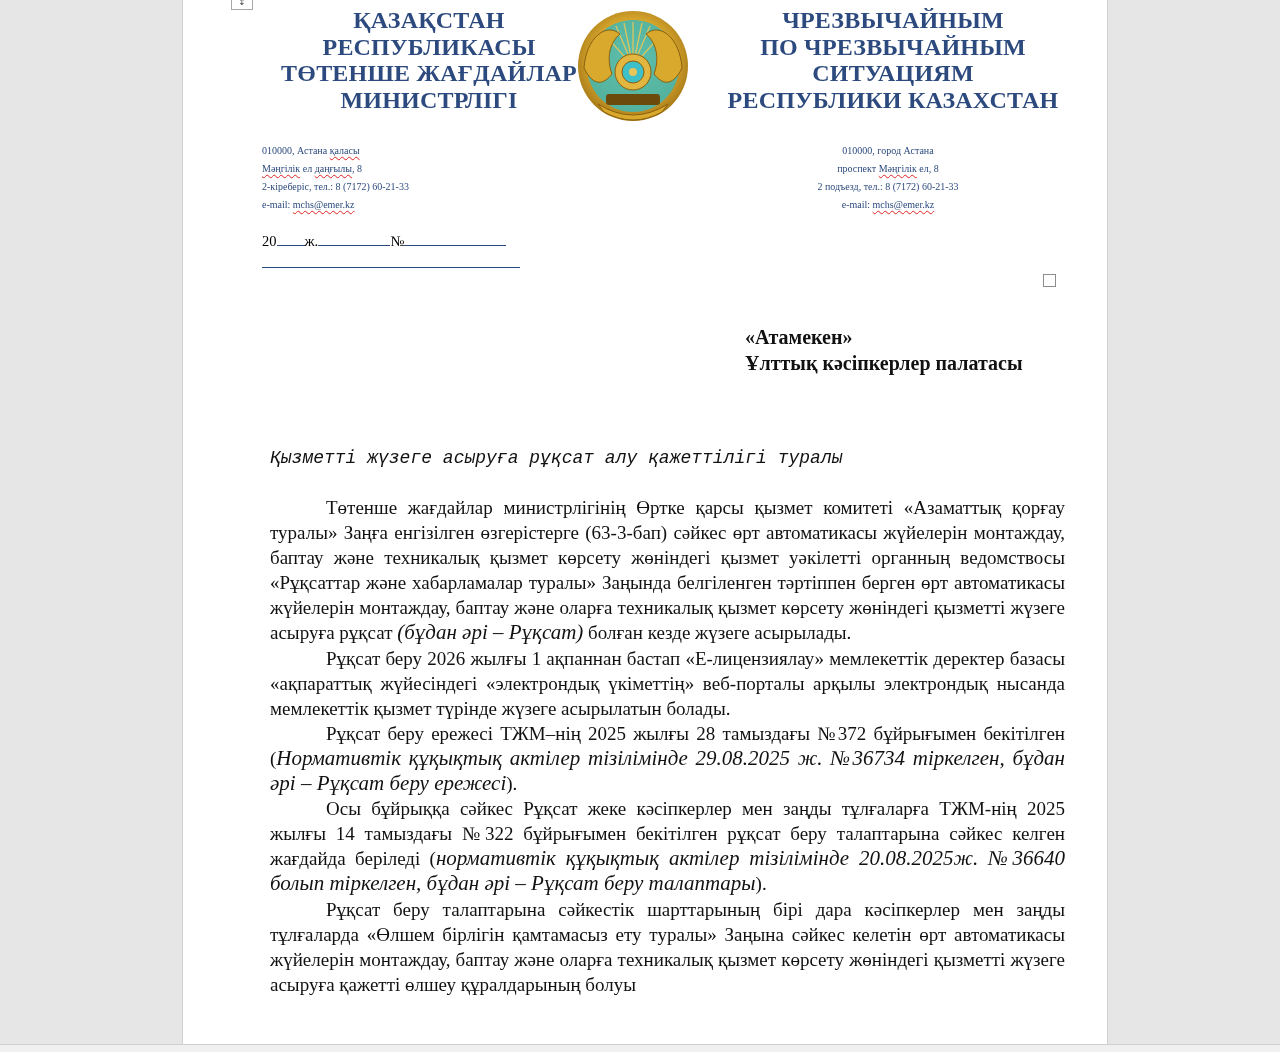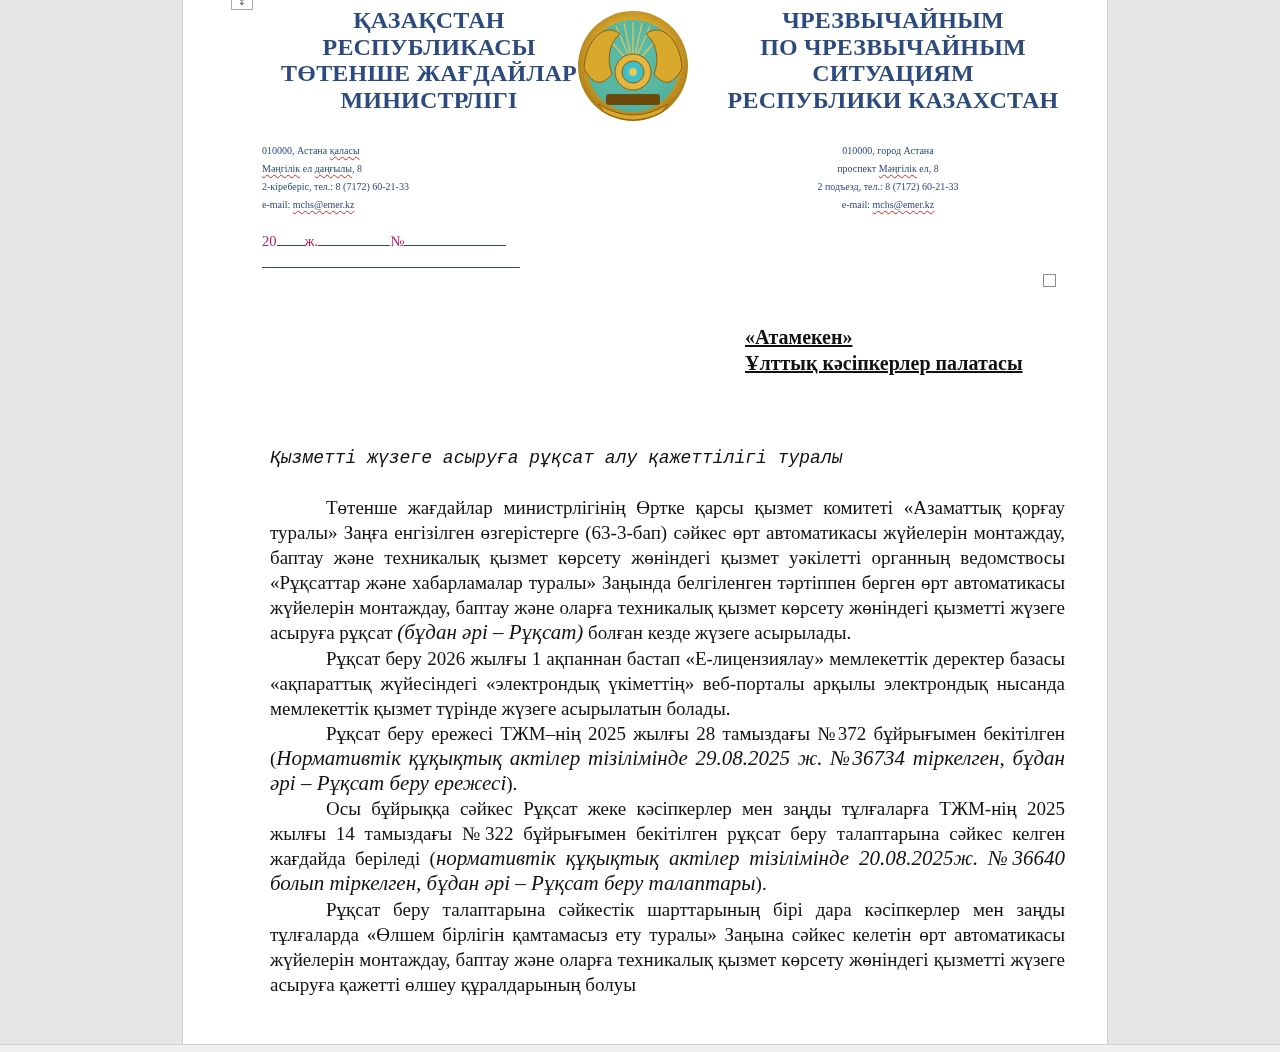--- a/index.html
+++ b/index.html
@@ -35,33 +35,33 @@
   .hdr div { white-space: nowrap; }
   .emblem { position: absolute; left: 393px; top: 8px; width: 114px; height: 116px; }
   .addr {
     position: absolute; color: #2c4a7e; font-size: 10px; line-height: 18px;
   }
   .addr-left { left: 79px; top: 142px; text-align: left; }
   .addr-right { left: 560px; top: 142px; width: 290px; text-align: center; }
   .addr div { white-space: nowrap; }
   .squig { text-decoration: underline wavy #e02424; text-decoration-thickness: 1px; text-underline-offset: 2px; }
   .regline {
-    position: absolute; left: 79px; top: 231px; color: #be185d; font-size: 14.5px; line-height: 20px;
+    position: absolute; left: 79px; top: 231px; color: #000000; font-size: 14.5px; line-height: 20px;
     white-space: nowrap;
   }
   .regline .blank { display: inline-block; border-bottom: 1px solid #2c4a7e; height: 14px; vertical-align: baseline; }
   .regline2 {
     position: absolute; left: 79px; top: 267px; width: 258px; border-bottom: 1px solid #2c4a7e;
   }
   .checkbox {
     position: absolute; left: 860px; top: 274px; width: 11px; height: 11px; border: 1px solid #8c8c8c; background: #fff;
   }
   .recipient {
     position: absolute; left: 562px; top: 324px; font-weight: bold; color: #111;
-    font-size: 20px; line-height: 26px; text-decoration: underline;
+    font-size: 20px; line-height: 26px;
   }
   .recipient div { white-space: nowrap; }
   .subject {
     position: absolute; left: 87px; top: 448px; font-style: italic; font-size: 18px; color: #111; white-space: nowrap; font-family: Liberation Mono, monospace;
   }
   .body {
     position: absolute; left: 87px; top: 495px; width: 795px;
     font-size: 19px; line-height: 25.1px; color: #111; text-align: justify;
   }
   .body p { margin: 0; text-indent: 56px; }

